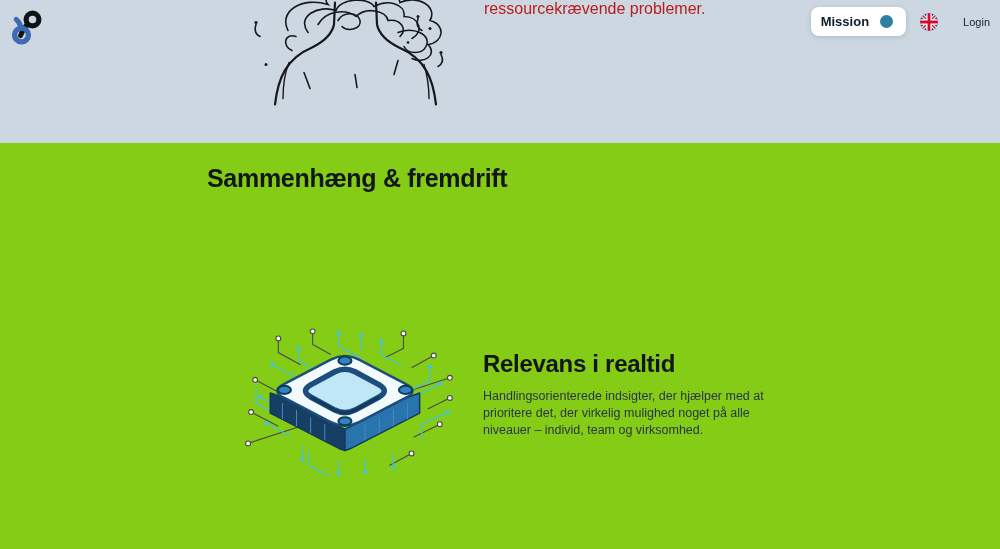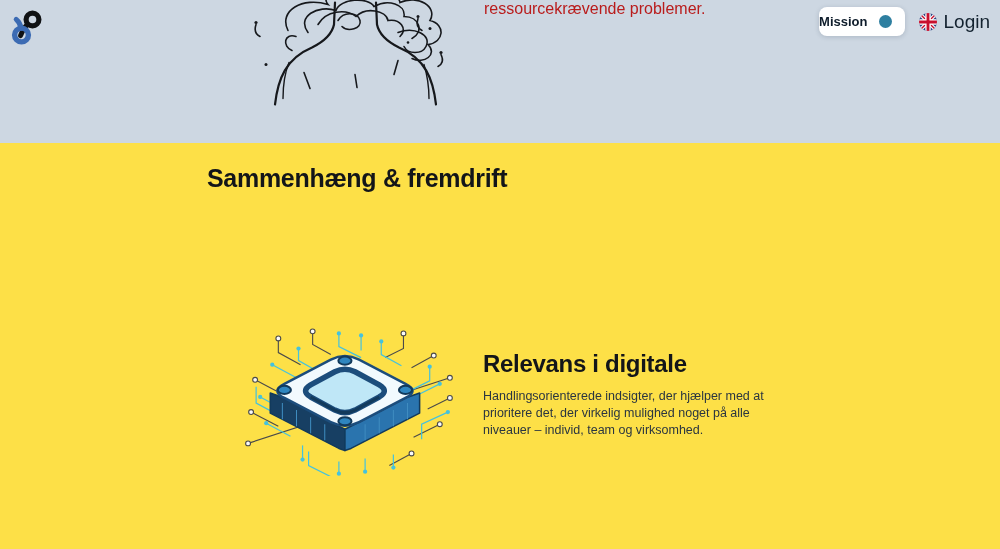--- a/index.html
+++ b/index.html
@@ -30,40 +30,40 @@
   }
   .hero-copy p { margin: 0 0 12px 0; }
 
   .top-right {
     position: absolute; top: 7px; right: 10px;
     display: flex; align-items: center;
   }
   .mission-btn {
     display: flex; align-items: center; gap: 11px;
     background: #ffffff; border: none; border-radius: 8px;
-    padding: 7px 13px 7px 0;
+    padding: 7px 13px 7px 10px;
     font-family: "Liberation Sans", sans-serif;
     font-size: 13px; font-weight: bold; color: #0e1c2b;
     box-shadow: 0 1px 5px rgba(20,40,60,.18);
     cursor: pointer;
   }
   .toggle-dot {
     width: 13px; height: 13px; border-radius: 50%;
     background: #2e7fa0;
   }
   .flag { margin-left: 14px; width: 18px; height: 18px; cursor: pointer; }
   .login {
-    margin-left: 7px; font-size: 19px; color: #13222f;
+    margin-left: 25px; font-size: 11px; color: #13222f;
     text-decoration: none; cursor: pointer;
   }
 
   
   .main {
     position: relative; width: 1000px; height: 406px;
-    background: #fde047; color: #121418;
+    background: #84cc16; color: #121418;
   }
   .section-heading {
     position: absolute; left: 207px; top: 20px; margin: 0;
     font-size: 25px; line-height: 30px; font-weight: bold;
     letter-spacing: -0.3px; color: #131519;
   }
   .section-intro {
     position: absolute; left: 207px; top: 69px; width: 600px; margin: 0;
     font-size: 16px; line-height: 28px; color: #26343f;
   }
@@ -241,16 +241,16 @@
           <ellipse cx="102" cy="34" rx="6.5" ry="4"></ellipse>
           <ellipse cx="42" cy="63" rx="6.5" ry="4"></ellipse>
           <ellipse cx="102" cy="94" rx="6.5" ry="4"></ellipse>
           <ellipse cx="162" cy="63" rx="6.5" ry="4"></ellipse>
         </g>
       </g>
     </svg>
   </span>
 
   <div class="feature-copy">
-    <h3>Relevans i digitale</h3>
+    <h3>Relevans i realtid</h3>
     <p>Handlingsorienterede indsigter, der hjælper med at prioritere det, der virkelig mulighed noget på alle niveauer – individ, team og virksomhed.</p>
   </div>
 </main>
 
 </body></html>

